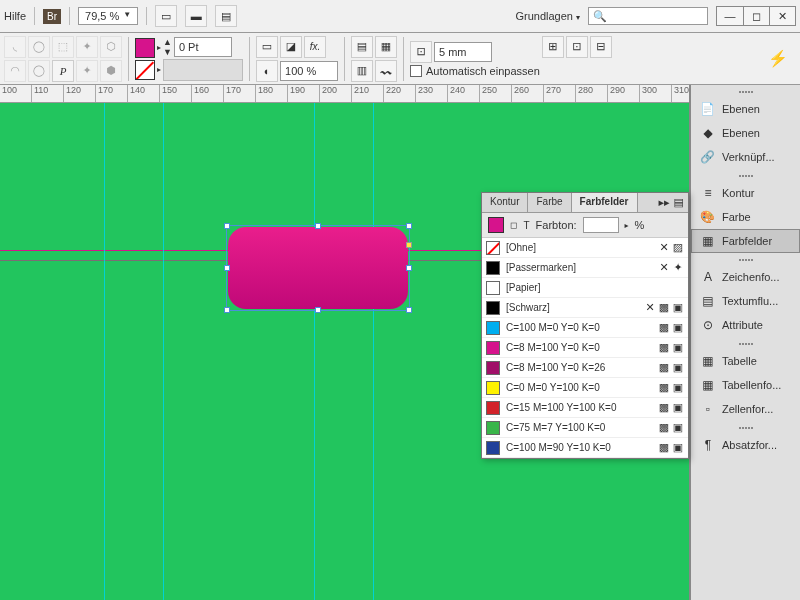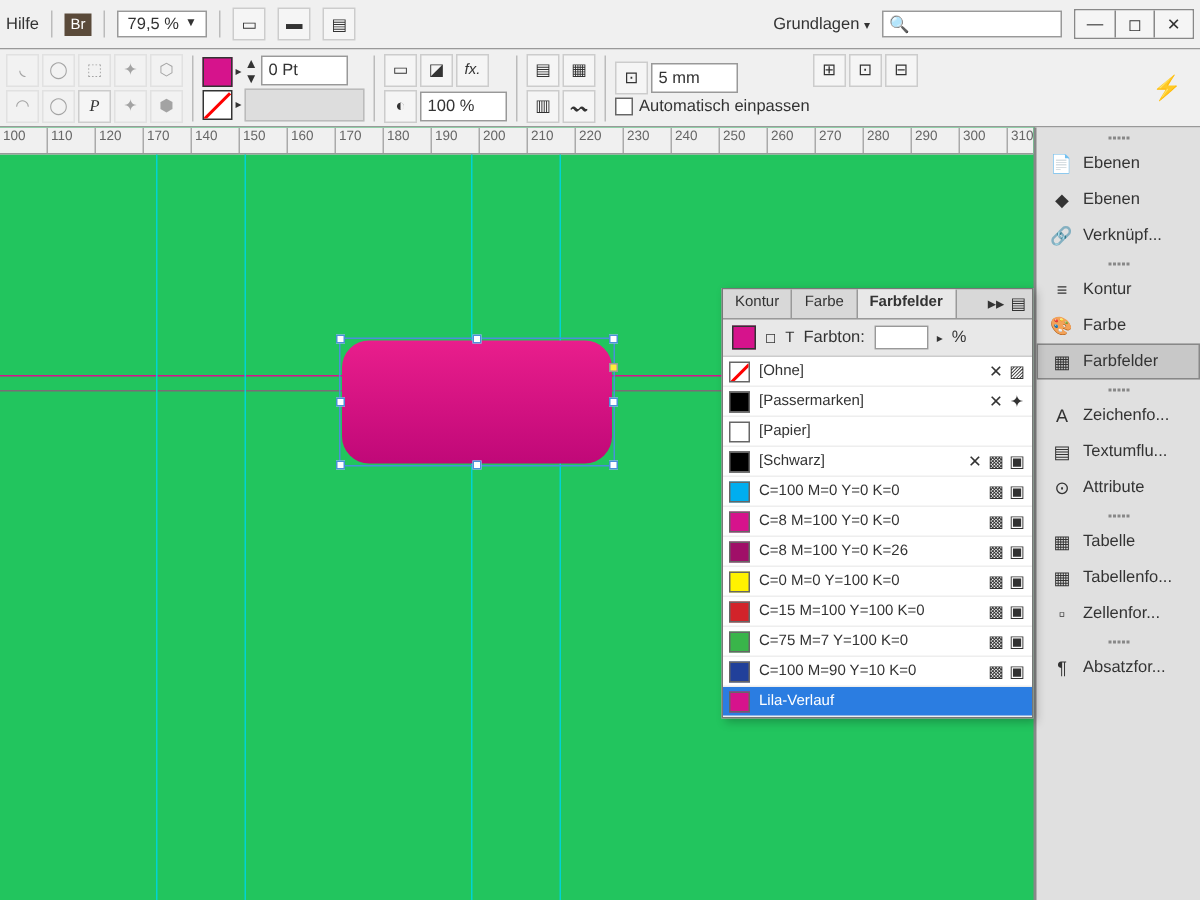--- a/index.html
+++ b/index.html
@@ -432,22 +432,14 @@
         </div>
       </div>
       <div class="sw-row">
         <div class="sw-chip" style="background: rgb(33, 64, 154);"></div>
         <div class="sw-name">C=100 M=90 Y=10 K=0</div>
         <div class="sw-icons">
           <span>▩</span>
           <span>▣</span>
         </div>
       </div>
-      <div class="sw-row sel">
-        <div class="sw-chip" style="background: rgb(214, 19, 140);"></div>
-        <div class="sw-name">Lila-Verlauf</div>
-        <div class="sw-icons">
-          <span></span>
-          <span></span>
-        </div>
-      </div>
     </div>
 </div>
 
 </body></html>

